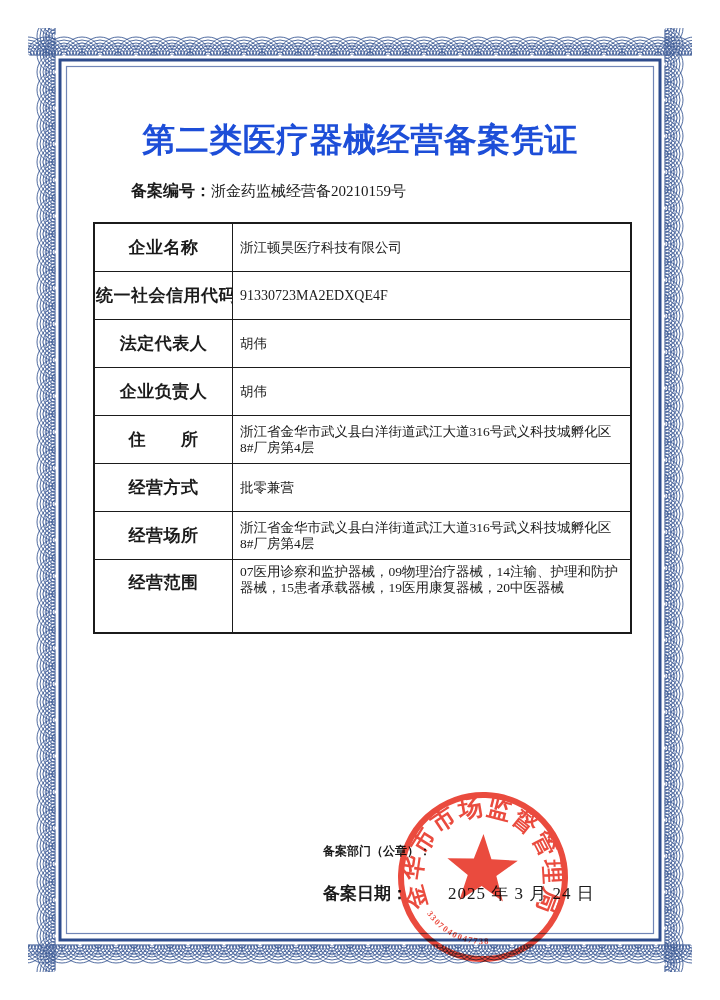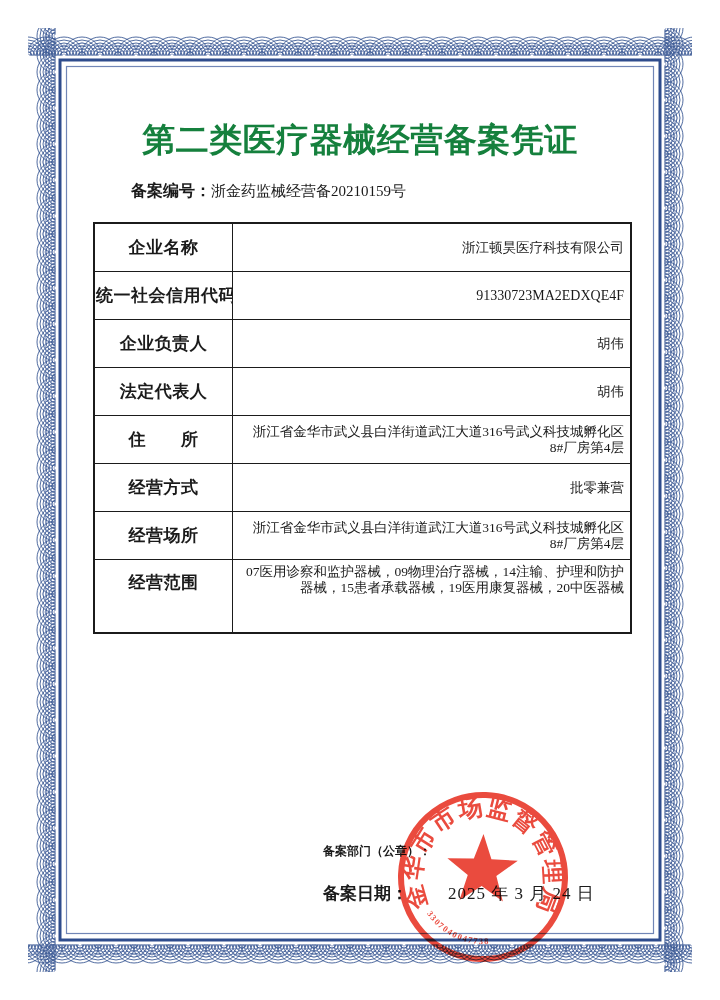--- a/index.html
+++ b/index.html
@@ -3,36 +3,36 @@
 <meta charset="utf-8">
 <style>
   html,body{margin:0;padding:0;background:#f4f4f5;}
   .page{
     position:relative;width:720px;height:1000px;margin:0 auto;background:#fff;
     font-family:"Liberation Serif","DejaVu Serif",serif;color:#1a1a1a;overflow:hidden;
   }
   .frame-svg{position:absolute;left:0;top:0;width:720px;height:1000px;pointer-events:none;}
   .title{
     position:absolute;left:0;top:118px;width:720px;text-align:center;
-    font-size:33px;font-weight:bold;color:#15803d;letter-spacing:0.5px;margin:0;
+    font-size:33px;font-weight:bold;color:#1d4ed8;letter-spacing:0.5px;margin:0;
   }
   .filing-line{position:absolute;left:131px;top:181px;font-size:15px;}
   .filing-line .lbl{font-weight:bold;font-size:16px;}
   .filing-line .num{font-size:15px;}
   table.cert{
     position:absolute;left:93px;top:222px;width:539px;
     border-collapse:collapse;table-layout:fixed;
     border:2px solid #1b1b1b;
   }
   table.cert td{border:1.6px solid #1b1b1b;vertical-align:middle;overflow:hidden;}
   td.lab{
     width:135px;text-align:center;font-weight:bold;font-size:17px;white-space:nowrap;
     letter-spacing:0.5px;padding:12px 1px;
   }
-  td.val{font-size:13.5px;line-height:16px;padding:3px 6px 3px 7px;text-align:right;}
+  td.val{font-size:13.5px;line-height:16px;padding:3px 6px 3px 7px;}
   tr:nth-child(1){height:38px;} tr:nth-child(2){height:38px;}
   tr:nth-child(3){height:37px;} tr:nth-child(4){height:37px;}
   tr:nth-child(5){height:38px;} tr:nth-child(6){height:38px;}
   tr:nth-child(7){height:44px;} tr:nth-child(8){height:73px;}
   tr:nth-child(9){height:227px;}
   tr:nth-child(2) td.val{font-size:14px;font-family:"Liberation Serif","DejaVu Serif",serif;margin-left:24px;}
   tr:nth-child(5) td.val, tr:nth-child(7) td.val{vertical-align:middle;}
   tr:nth-child(8) td.lab{vertical-align:top;padding-top:11px;}
   tr:nth-child(8) td.val{vertical-align:top;padding-top:4px;}
   tr:nth-child(9) td.lab{vertical-align:top;padding-top:15px;}
@@ -104,26 +104,26 @@
       <td class="lab">企业名称</td>
       <td class="val">浙江顿昊医疗科技有限公司</td>
     </tr>
 
     <tr>
       <td class="lab">统一社会信用代码</td>
       <td class="val">91330723MA2EDXQE4F</td>
     </tr>
 
     <tr>
-      <td class="lab">企业负责人</td>
+      <td class="lab">法定代表人</td>
       <td class="val">胡伟</td>
     </tr>
 
     <tr>
-      <td class="lab">法定代表人</td>
+      <td class="lab">企业负责人</td>
       <td class="val">胡伟</td>
     </tr>
 
     <tr>
       <td class="lab">住　　所</td>
       <td class="val">浙江省金华市武义县白洋街道武江大道316号武义科技城孵化区8#厂房第4层</td>
     </tr>
 
     <tr>
       <td class="lab">经营方式</td>

